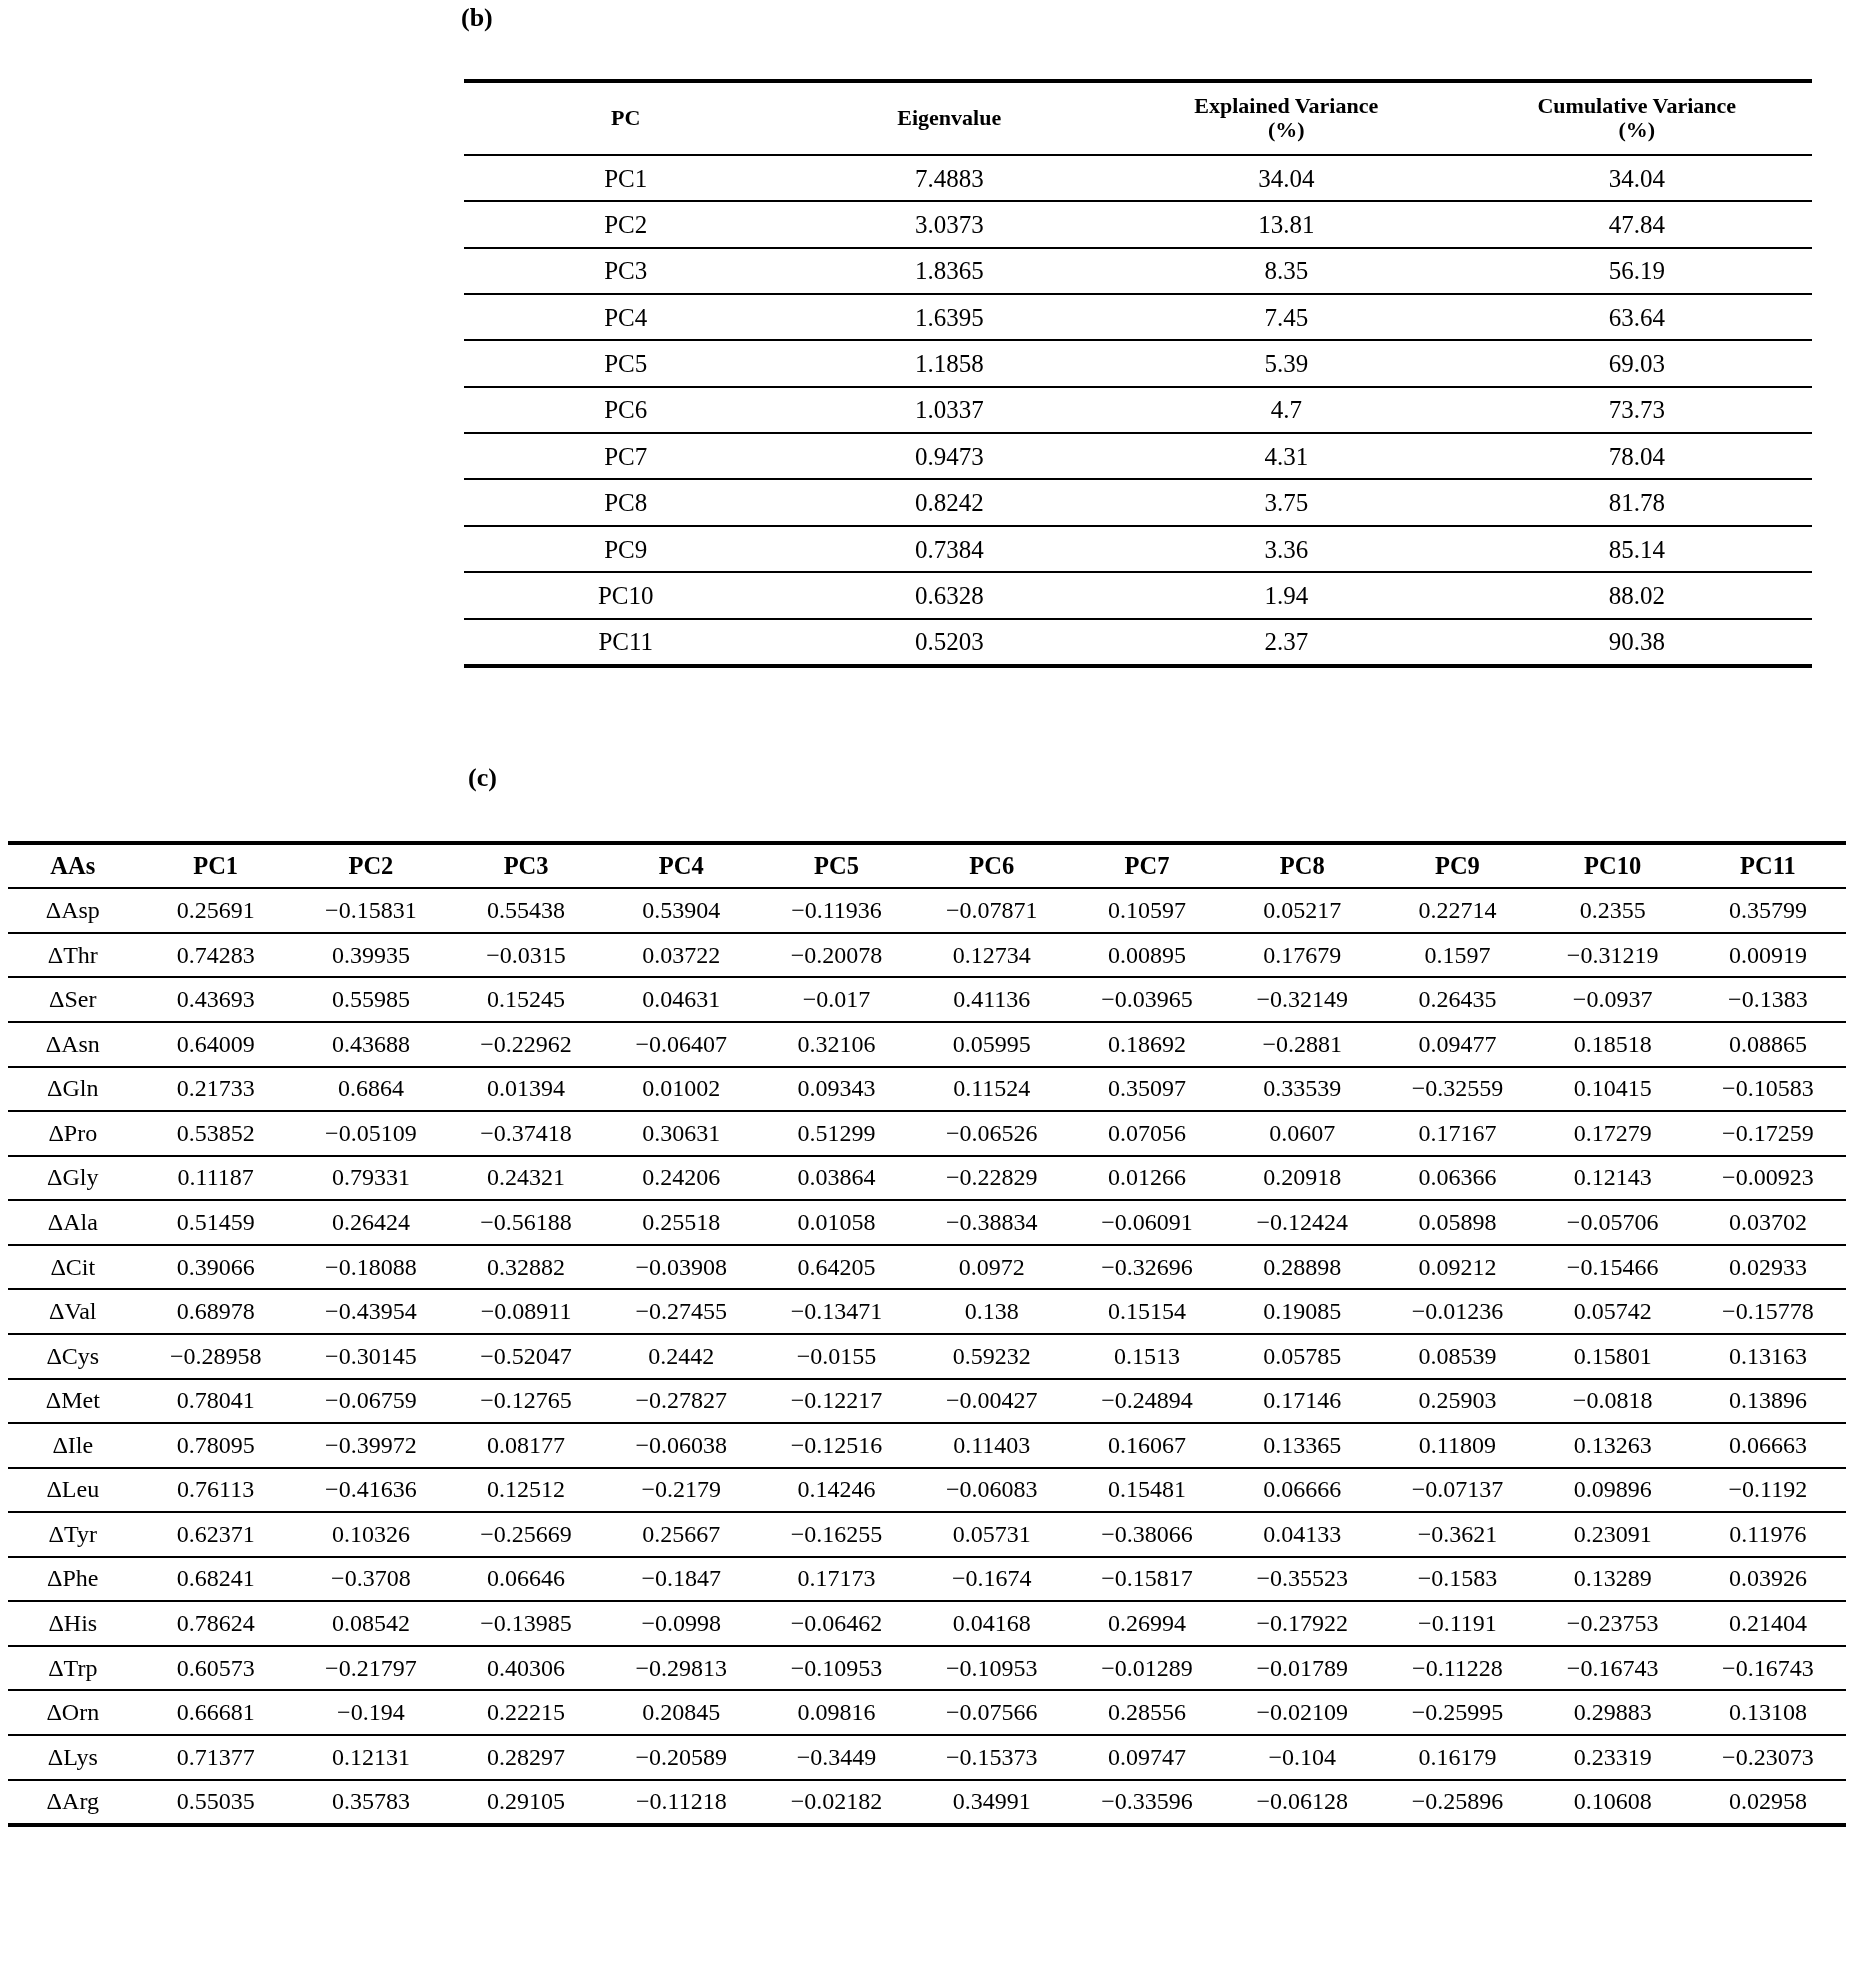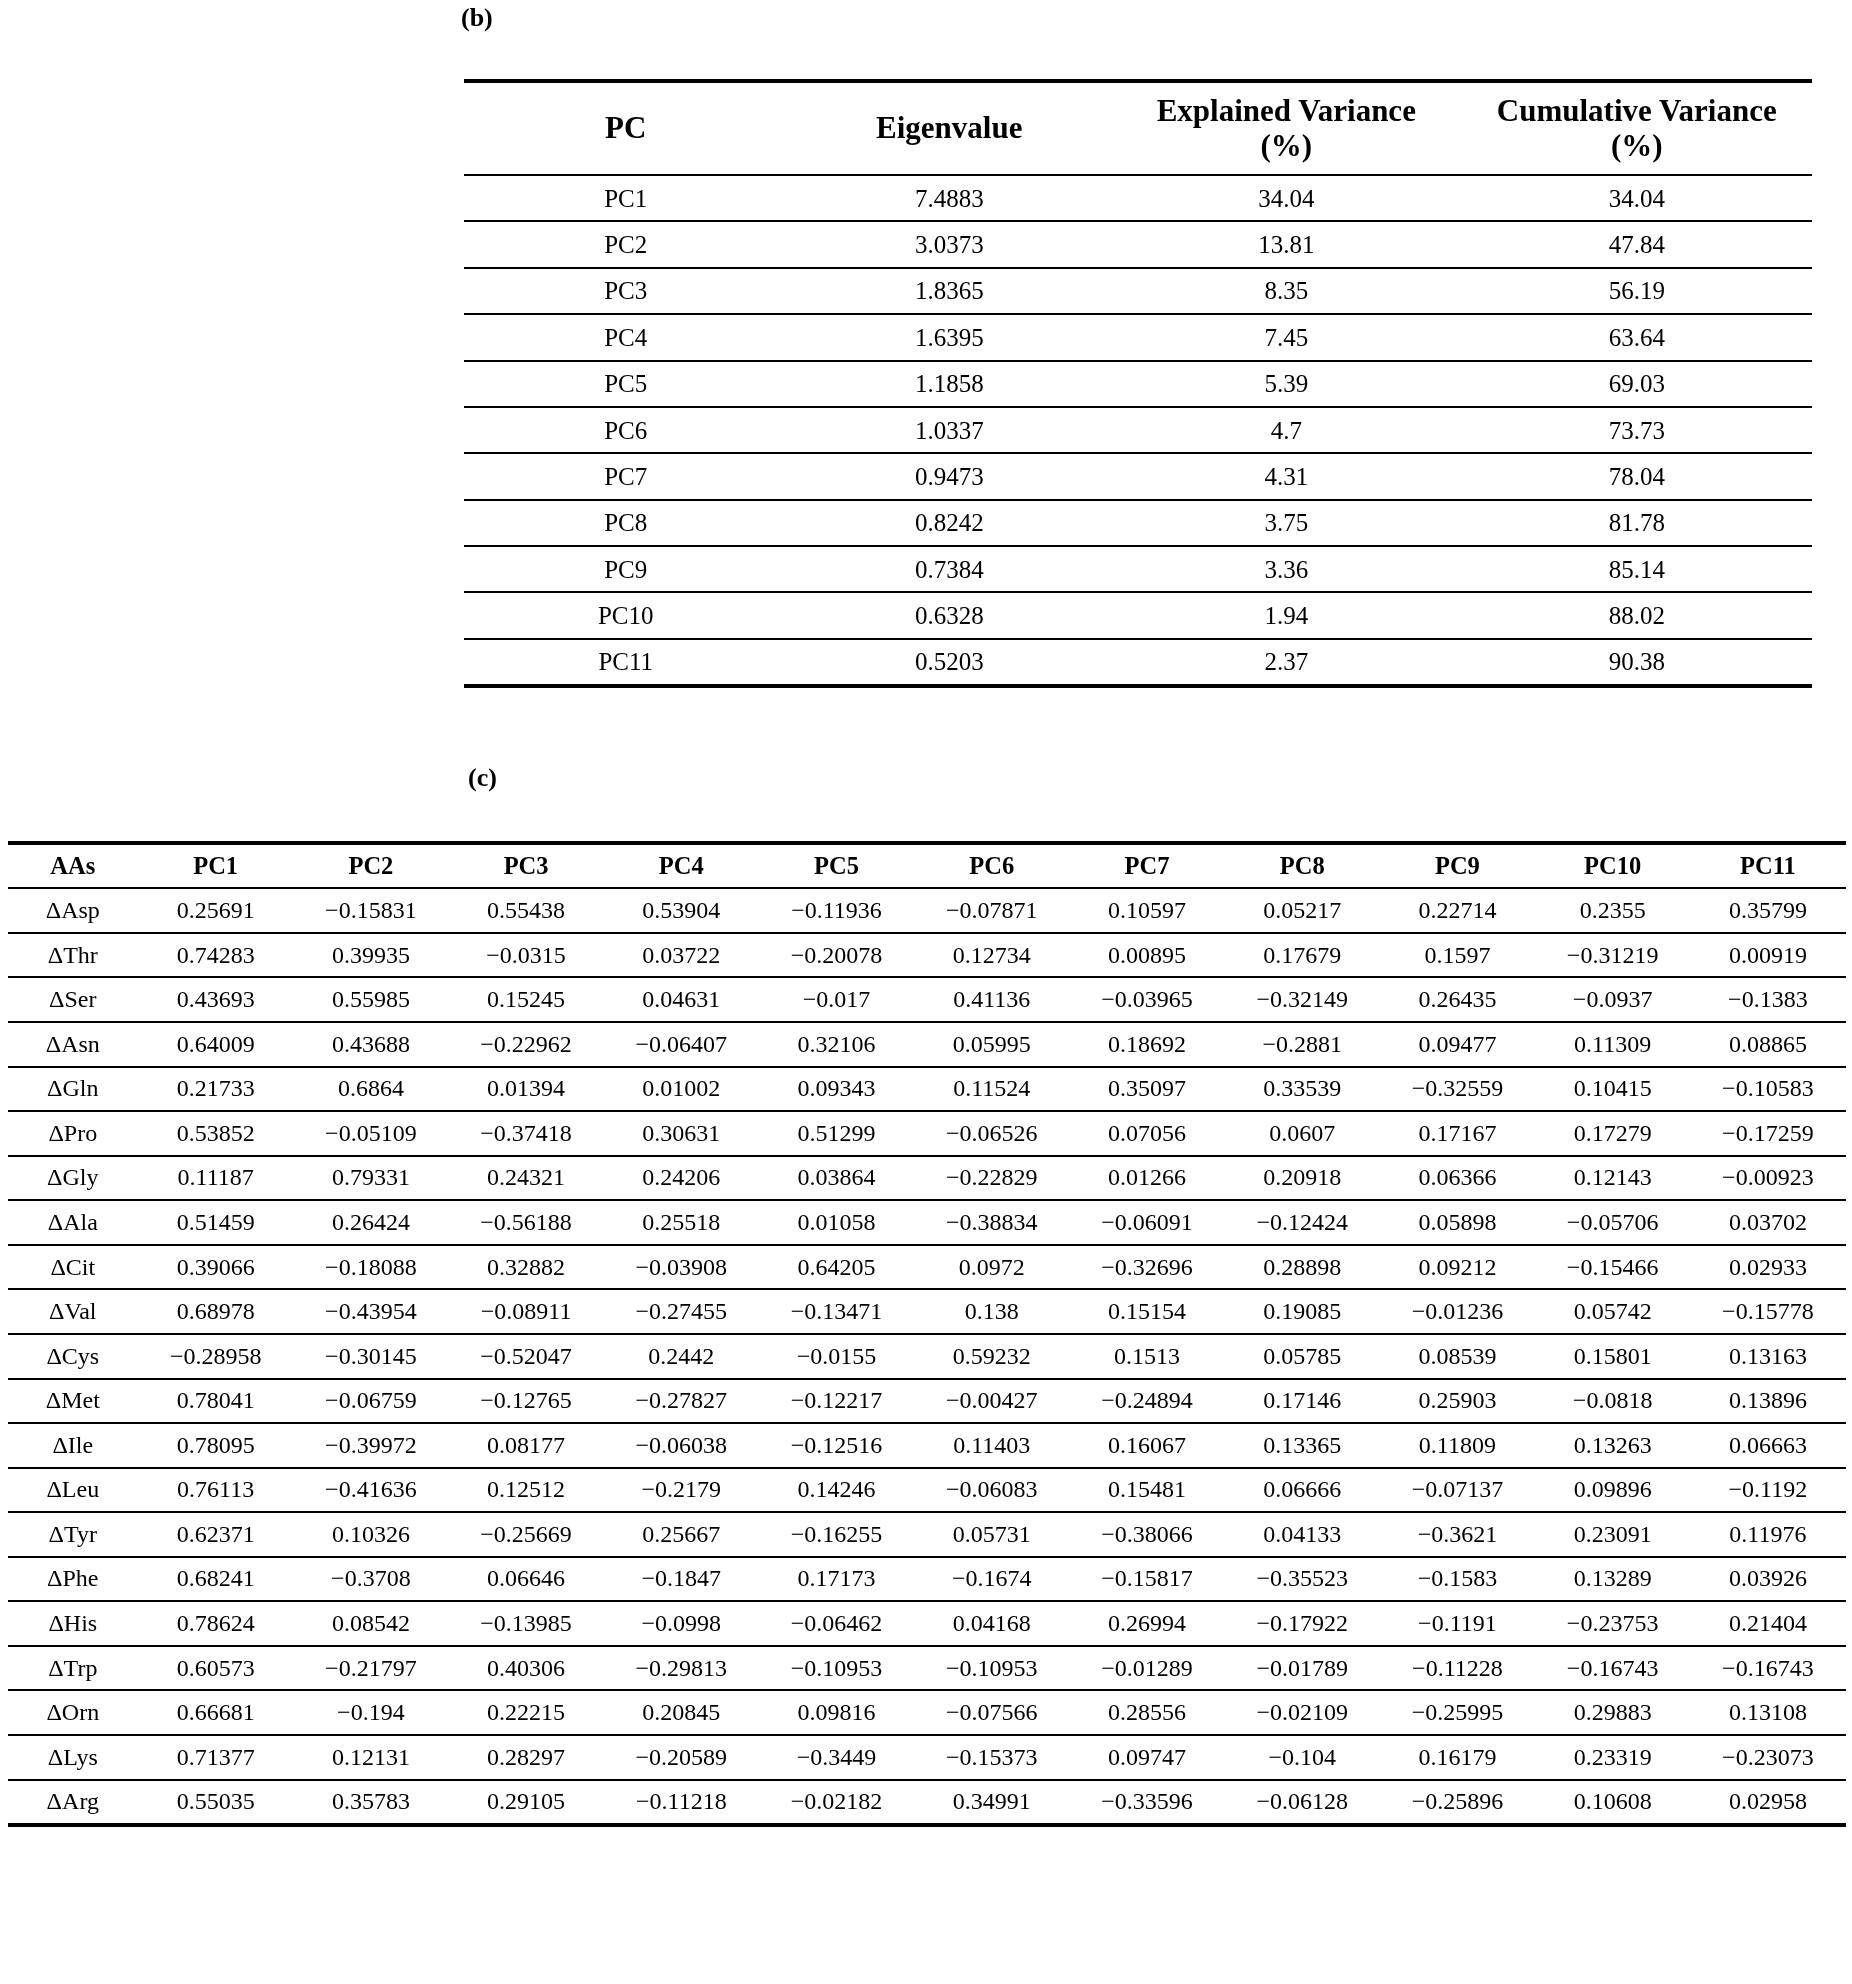--- a/index.html
+++ b/index.html
@@ -45,21 +45,21 @@
     vertical-align: middle;
     padding: 0;
   }
 
   
   .tbl-b {
     font-size: 25px;
   }
   .tbl-b thead th {
     font-weight: bold;
-    font-size: 31px;
+    font-size: 22px;
     line-height: 1.12;
     padding: 10.8px 1.7px 10.8px 1.7px;
   }
   .tbl-b tbody td {
     font-weight: normal;
     padding: 8.7px 1.7px 8.7px 1.7px;
     line-height: 1.08;
   }
   .rule-top { border-top: 4.2px solid #000; }
   .rule-bottom { border-bottom: 4.2px solid #000; }
@@ -295,21 +295,21 @@
           <td class="aa-cell">ΔAsn</td>
           <td>0.64009</td>
           <td>0.43688</td>
           <td>−0.22962</td>
           <td>−0.06407</td>
           <td>0.32106</td>
           <td>0.05995</td>
           <td>0.18692</td>
           <td>−0.2881</td>
           <td>0.09477</td>
-          <td>0.11309</td>
+          <td>0.18518</td>
           <td>0.08865</td>
         </tr>
         <tr>
           <td class="aa-cell">ΔGln</td>
           <td>0.21733</td>
           <td>0.6864</td>
           <td>0.01394</td>
           <td>0.01002</td>
           <td>0.09343</td>
           <td>0.11524</td>

